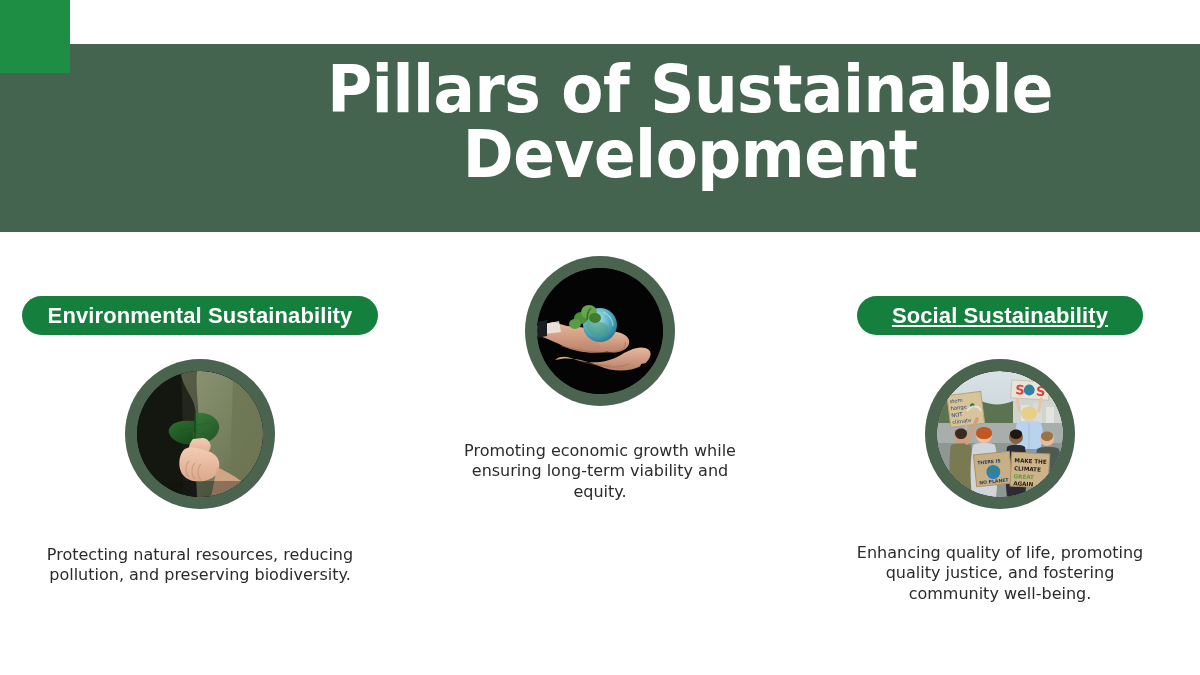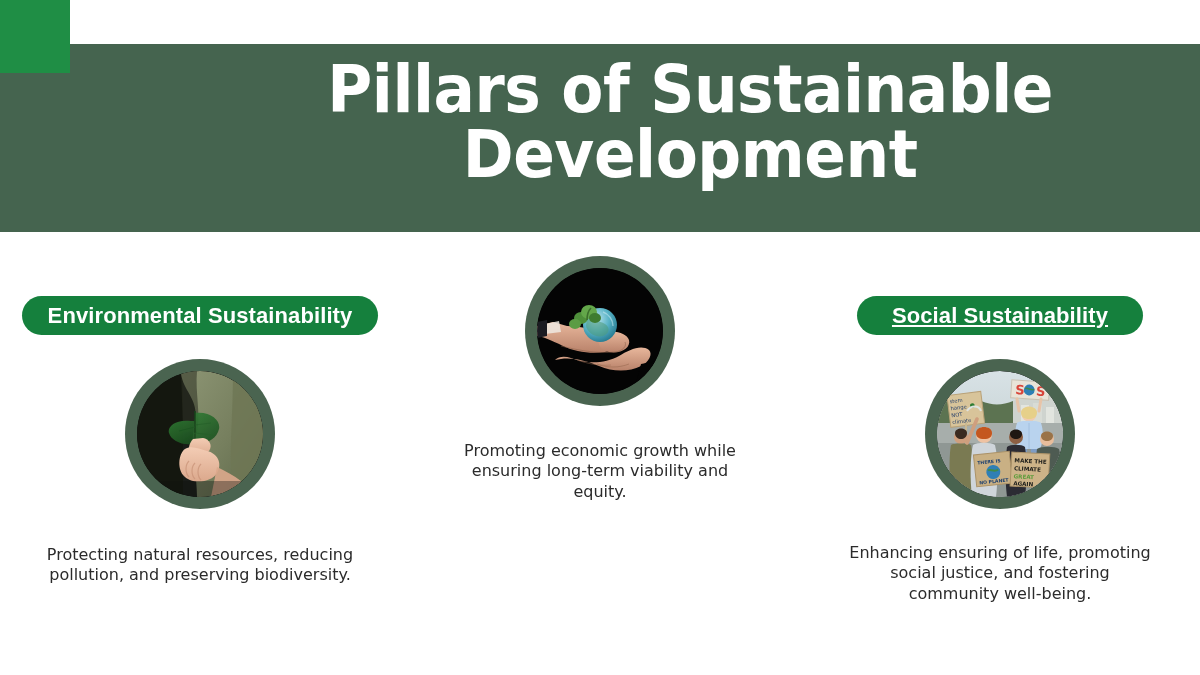--- a/index.html
+++ b/index.html
@@ -307,17 +307,17 @@
                   <text x="77" y="115" fill="#20201c">AGAIN</text>
                 </g>
               </g>
 
               <path d="M30 40 C34 34 42 34 44 40" stroke="#dfe3e0" stroke-width="2" fill="none"></path>
             </g>
           </svg>
         </div>
       </div>
 
-      <div class="caption">Enhancing ensuring of life, promoting social justice, and fostering community well-being.</div>
+      <div class="caption">Enhancing quality of life, promoting quality justice, and fostering community well-being.</div>
     </div>
 
   </div>
 </div>
 
 </body></html>

